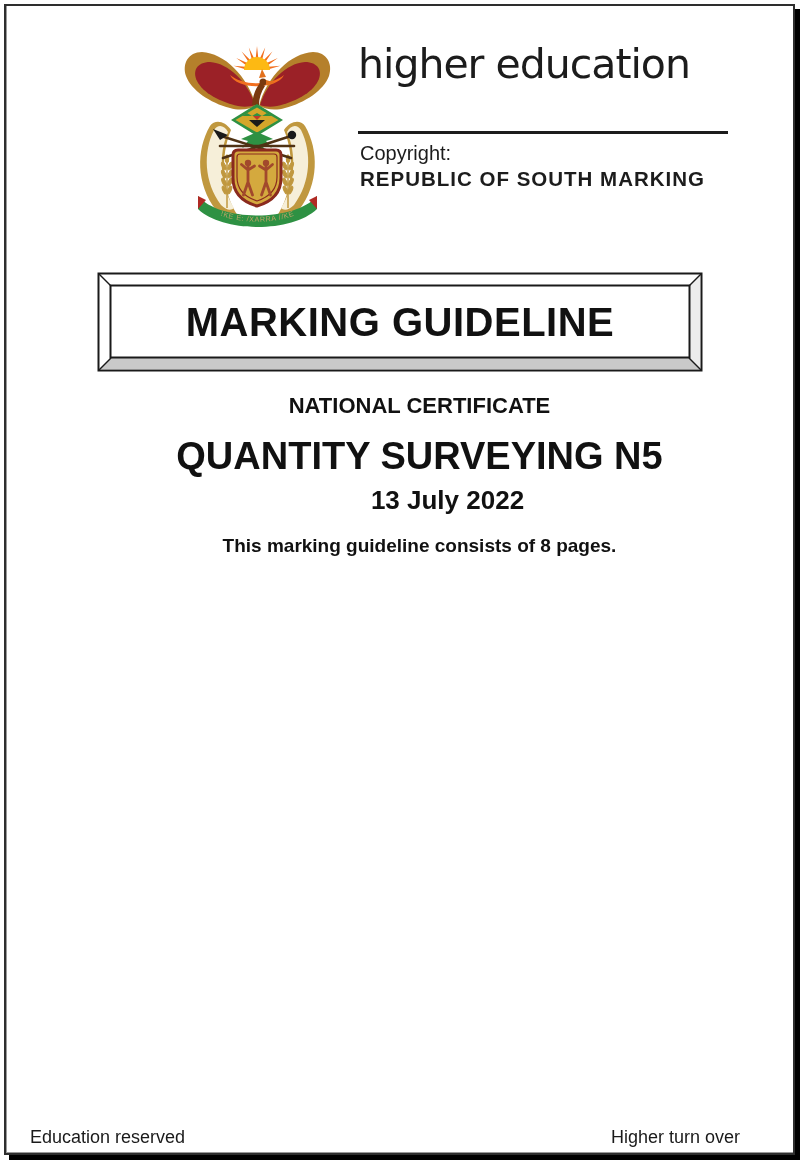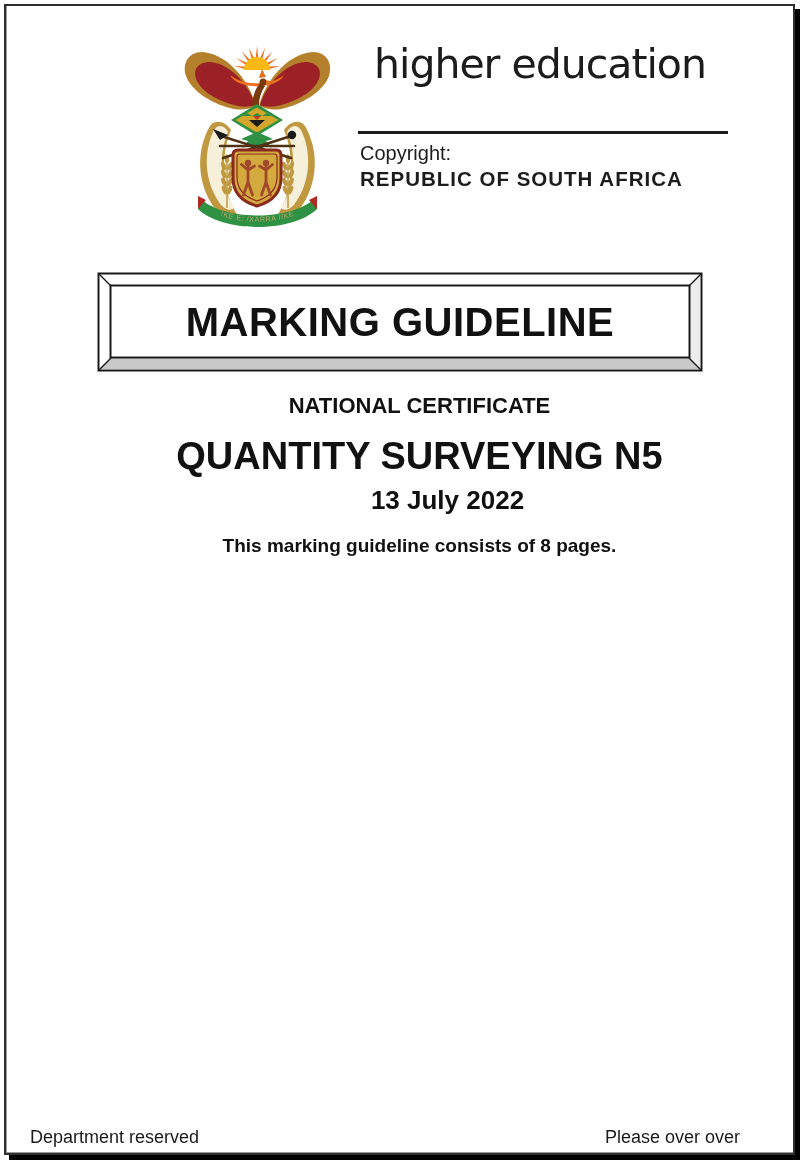--- a/index.html
+++ b/index.html
@@ -10,21 +10,21 @@
   }
   .frame{
     position:absolute;top:4px;left:4px;right:5px;bottom:5px;
     border:2px solid #2e2e2e;
     box-shadow:5px 5px 0 #000, inset 1px -1px 0 #9a9a9a;
     pointer-events:none;
   }
   
   .emblem{position:absolute;left:180px;top:40px;width:155px;height:190px;}
   .wordmark{
-    position:absolute;left:374px;top:42px;
+    position:absolute;left:358px;top:42px;
     font-family:"DejaVu Sans",sans-serif;
     font-size:41px;line-height:44px;letter-spacing:-1px;color:#1c1c1c;
   }
   .brand-rule{position:absolute;left:358px;top:131px;width:370px;height:3px;background:#1c1c1c;}
   .dept{position:absolute;left:360px;top:141px;font-size:20px;line-height:25px;color:#1c1c1c;}
   .dept .country{font-weight:bold;letter-spacing:1px;font-size:20.5px;}
   
   .titlebox{position:absolute;left:97px;top:272px;width:606px;height:100px;}
   .titlebox-label{
     position:absolute;left:97px;top:285px;width:606px;height:74px;
@@ -129,36 +129,36 @@
   </svg>
 
   <div class="wordmark">
     <div>higher education</div>
   </div>
 
   <div class="brand-rule"></div>
 
   <div class="dept">
     <div>Copyright:</div>
-    <div class="country">REPUBLIC OF SOUTH AFRICA</div>
+    <div class="country">REPUBLIC OF SOUTH MARKING</div>
   </div>
 
   <svg class="titlebox" viewBox="0 0 606 100" xmlns="http://www.w3.org/2000/svg">
     <rect x="1.5" y="1.5" width="603" height="97" fill="#ffffff" stroke="#1a1a1a" stroke-width="2"></rect>
     <polygon points="3,97 14,86 592,86 603,97" fill="#c9c9c9"></polygon>
     <polygon points="603,3 592,14 592,86 603,97" fill="#ececec"></polygon>
     <rect x="13.5" y="13.5" width="579" height="72" fill="#ffffff" stroke="#1a1a1a" stroke-width="2"></rect>
     <line x1="2" y1="2" x2="14" y2="14" stroke="#1a1a1a" stroke-width="1.4"></line>
     <line x1="604" y1="2" x2="592" y2="14" stroke="#1a1a1a" stroke-width="1.4"></line>
     <line x1="2" y1="98" x2="14" y2="86" stroke="#1a1a1a" stroke-width="1.4"></line>
     <line x1="604" y1="98" x2="592" y2="86" stroke="#1a1a1a" stroke-width="1.4"></line>
   </svg>
   <div class="titlebox-label">MARKING GUIDELINE</div>
 
   <div class="center-col t-cert">NATIONAL CERTIFICATE</div>
   <div class="center-col t-subj">QUANTITY SURVEYING N5</div>
   <div class="center-col t-date">13 July 2022</div>
   <div class="center-col t-note">This marking guideline consists of 8 pages.</div>
 
-  <div class="footer-left">Department reserved</div>
-  <div class="footer-right">Please over over</div>
+  <div class="footer-left">Education reserved</div>
+  <div class="footer-right">Higher turn over</div>
 
 </div>
 
 </body></html>

